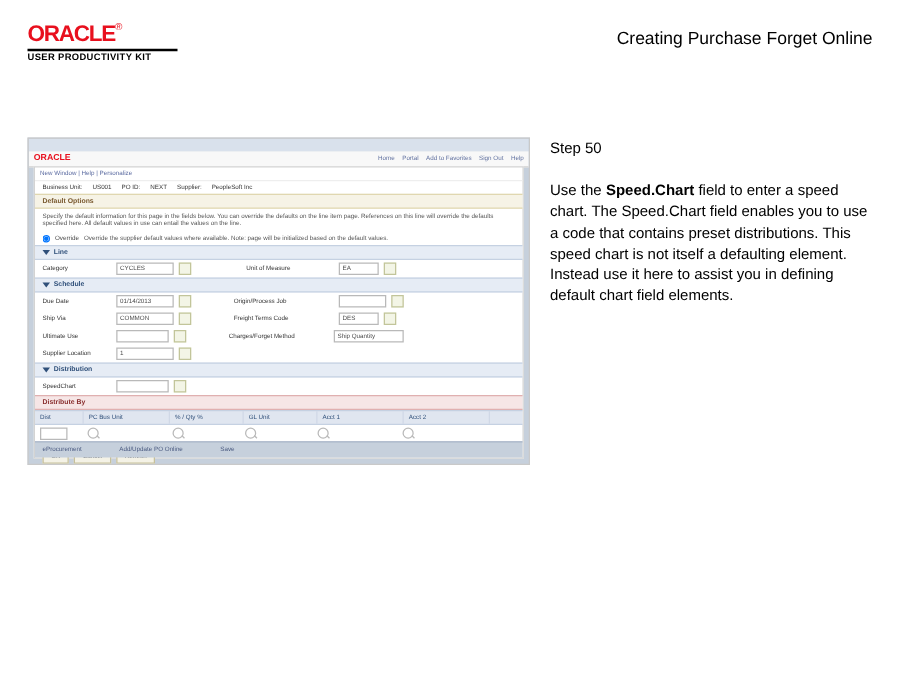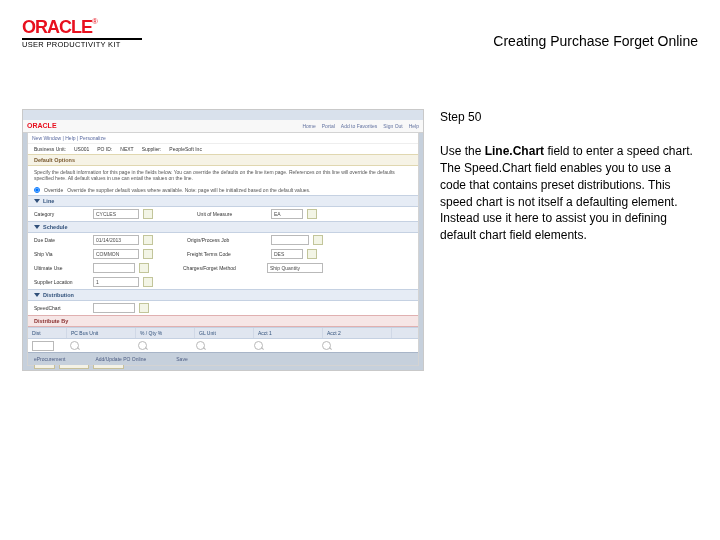--- a/index.html
+++ b/index.html
@@ -1,22 +1,22 @@
 <!DOCTYPE html>
 <html><head>
 <meta charset="utf-8">
 <style>
   html,body{margin:0;padding:0;width:720px;height:540px;background:#fff;font-family:Arial,Helvetica,sans-serif;color:#000}
   .page{padding:18px 22px 0 22px;box-sizing:border-box}
-  .hdr{display:flex;justify-content:space-between;align-items:flex-end;margin-bottom:27px}
+  .hdr{display:flex;justify-content:space-between;align-items:flex-start;margin-bottom:27px}
   .logo-block{line-height:1}
   .oracle-logo{font-family:Arial,sans-serif;font-weight:bold;font-size:18px;color:#e8101e;letter-spacing:-1px}
   .tm{font-size:8px;vertical-align:top;color:#e8101e}
   .logo-rule{height:2px;background:#000;width:120px;margin:2px 0 1px 0}
-  .upk{font-size:7.5px;letter-spacing:0.3px;font-weight:normal}
+  .upk{font-size:7.5px;letter-spacing:0.3px;font-weight:bold}
   .title{font-size:14px;font-weight:normal;margin-top:4px}
   .body{display:flex;gap:18px;margin-top:60px}
   .shot-wrap{width:400px;flex:0 0 auto}
   .shot{width:400px;height:260px;border:1px solid #c9c9c9;background:#c6d0dc;position:relative;overflow:hidden;font-size:5px;color:#4a4a4a}
   .titlebar{position:absolute;top:0;left:0;right:0;height:10px;background:#d9e1ec}
   .oracle-bar{position:absolute;top:10px;left:0;right:0;height:12px;background:#f8f8f8;border-bottom:1px solid #d0d0d0;display:flex;align-items:center;padding:0 4px;justify-content:space-between}
   .oracle-bar .mini-logo{color:#e8101e;font-weight:bold;font-size:7px}
   .oracle-bar .tabs{display:flex;gap:6px;font-size:5px;color:#6272a0}
   .content{position:absolute;top:22px;left:4px;right:4px;bottom:4px;background:#fff;border:1px solid #d3d3d3}
   .crumb{font-size:5px;color:#5a6aa0;padding:2px 4px;border-bottom:1px solid #eee}
@@ -171,17 +171,17 @@
             <span>Add/Update PO Online</span>
             <span>Save</span>
           </div>
         </div>
       </div>
     </div>
 
     <div class="instr">
       <div class="step">Step 50</div>
       <div>
-        <span>Use the </span><b>Line.Chart</b><span> field to enter a speed chart. The Speed.Chart field enables you to use a code that contains preset distributions. This speed chart is not itself a defaulting element. Instead use it here to assist you in defining default chart field elements.</span>
+        <span>Use the </span><b>Speed.Chart</b><span> field to enter a speed chart. The Speed.Chart field enables you to use a code that contains preset distributions. This speed chart is not itself a defaulting element. Instead use it here to assist you in defining default chart field elements.</span>
       </div>
     </div>
   </div>
 </div>
 
 </body></html>

